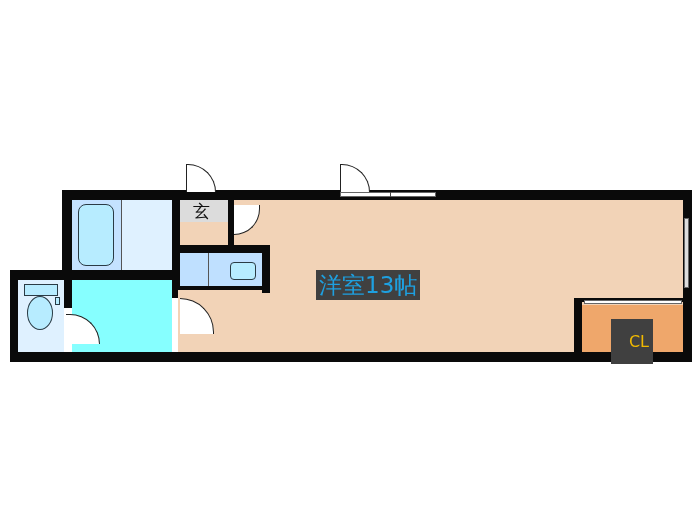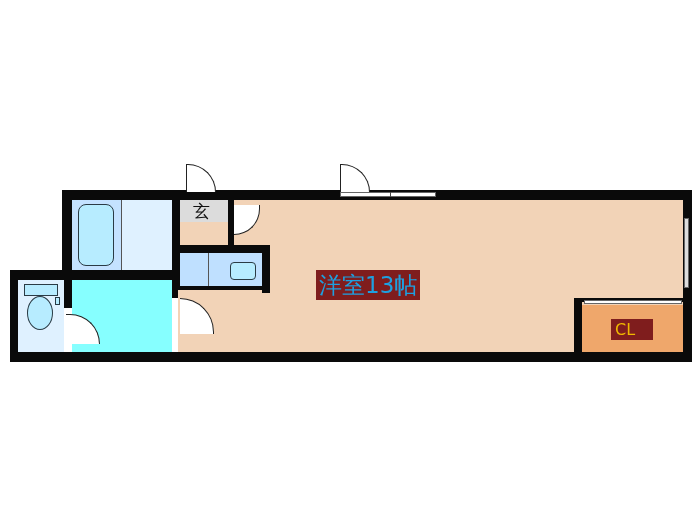--- a/index.html
+++ b/index.html
@@ -1,20 +1,20 @@
 <!DOCTYPE html>
 <html><head>
 <meta charset="utf-8">
 <style>
   html, body { margin:0; padding:0; background:#ffffff; }
   body { width:700px; height:525px; position:relative; overflow:hidden; font-family:"DejaVu Sans", sans-serif; }
   .abs { position:absolute; box-sizing:border-box; }
   .wall { background:#0a0a0a; }
   .door-arc { border:1.5px solid #222; background:#fff; }
-  .label-white { background:#7f1d1d; }
+  .label-white { background:#404040;text-align:right; }
 </style>
 </head>
 <body>
 
 <div class="abs" style="left:0;top:0;width:700px;height:525px;">
 
   <div class="abs" style="left:178px;top:197px;width:505px;height:155px;background:#f2d3b7;"></div>
 
   <div class="abs" style="left:582px;top:305px;width:101px;height:48px;background:#efa76b;"></div>
 
@@ -59,15 +59,15 @@
   <div class="abs" style="left:684px;top:218px;width:5px;height:70px;background:#ddd;border:1px solid #666;"></div>
   <div class="abs" style="left:584px;top:300px;width:98px;height:4px;background:#fff;border:1px solid #666;"></div>
 
   <div class="abs door-arc" style="left:186px;top:164px;width:30px;height:28px;border-radius:0 30px 0 0;border-left-width:1.5px;border-bottom:none;"></div>
   <div class="abs door-arc" style="left:340px;top:164px;width:30px;height:28px;border-radius:0 30px 0 0;border-bottom:none;"></div>
   <div class="abs door-arc" style="left:234px;top:205px;width:26px;height:30px;border-radius:0 0 26px 0;border-left:none;border-top:none;background:#fff;"></div>
   <div class="abs door-arc" style="left:180px;top:298px;width:34px;height:36px;border-radius:0 34px 0 0;border-left:none;border-bottom:none;background:#fff;"></div>
   <div class="abs door-arc" style="left:66px;top:314px;width:34px;height:30px;border-radius:0 34px 0 0;border-left:none;border-bottom:none;background:#fff;"></div>
 
   <div class="abs label-white" style="left:316px;top:270px;padding:0 3px;font-size:23px;line-height:30px;color:#1ea0e0;">洋室13帖</div>
-  <div class="abs label-white" style="left:611px;top:319px;width:42px;padding:0 4px;font-size:16px;line-height:21px;color:#f0b800;">CL</div>
+  <div class="abs label-white" style="left:611px;top:319px;width:42px;padding:12px 4px;font-size:16px;line-height:21px;color:#f0b800;">CL</div>
 
 </div>
 
 </body></html>

